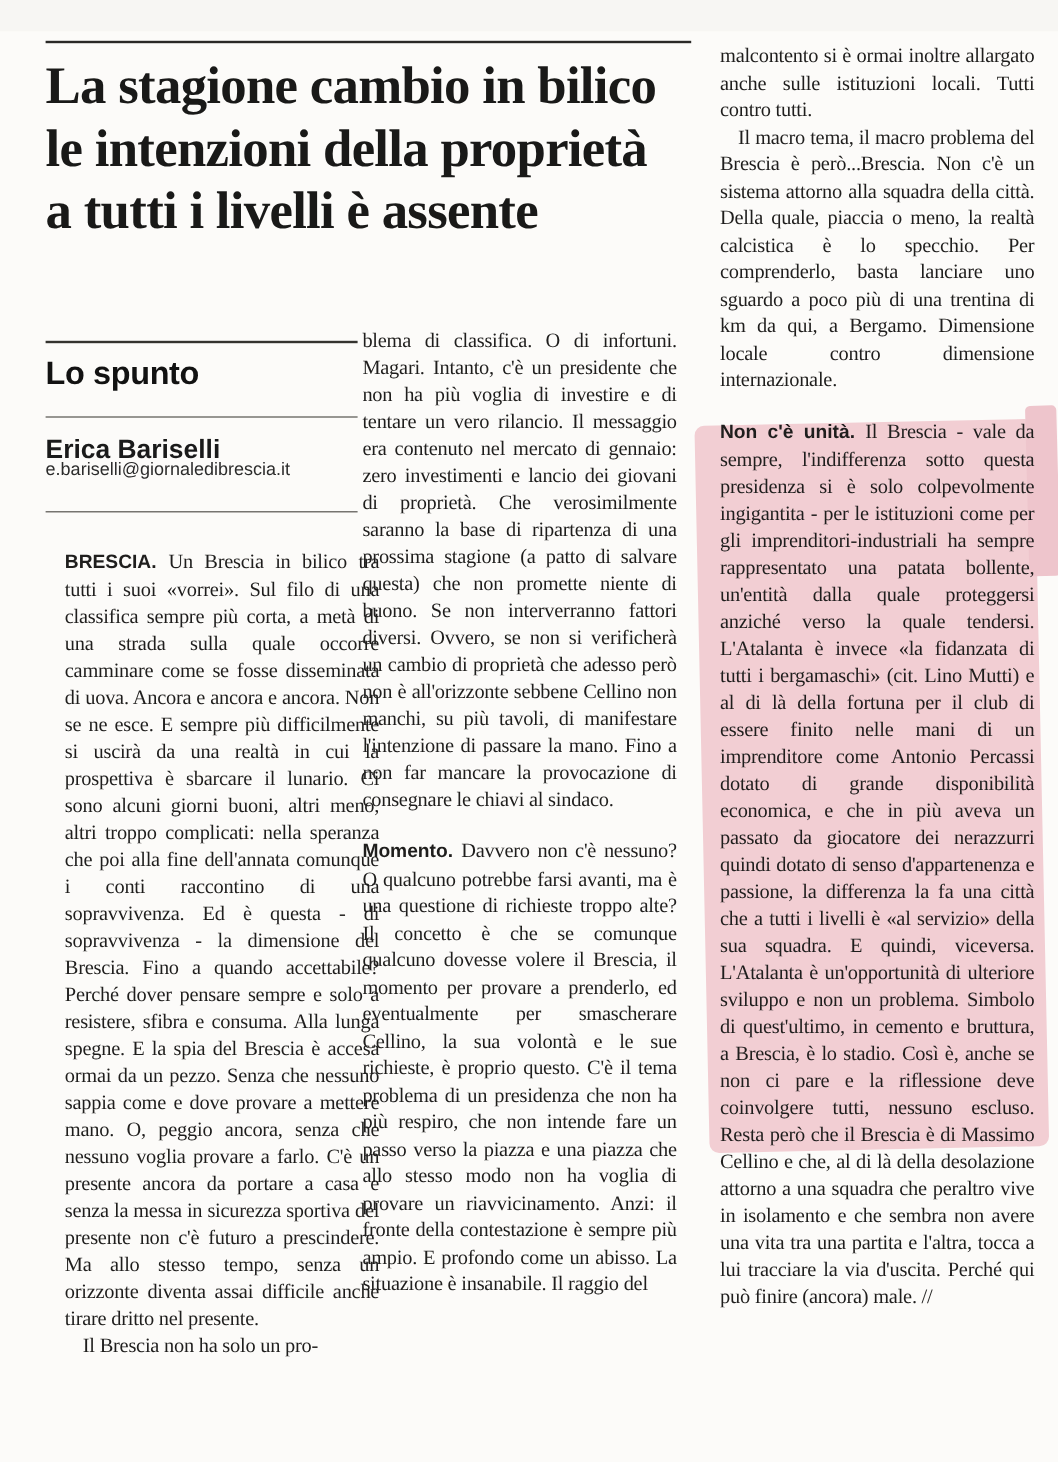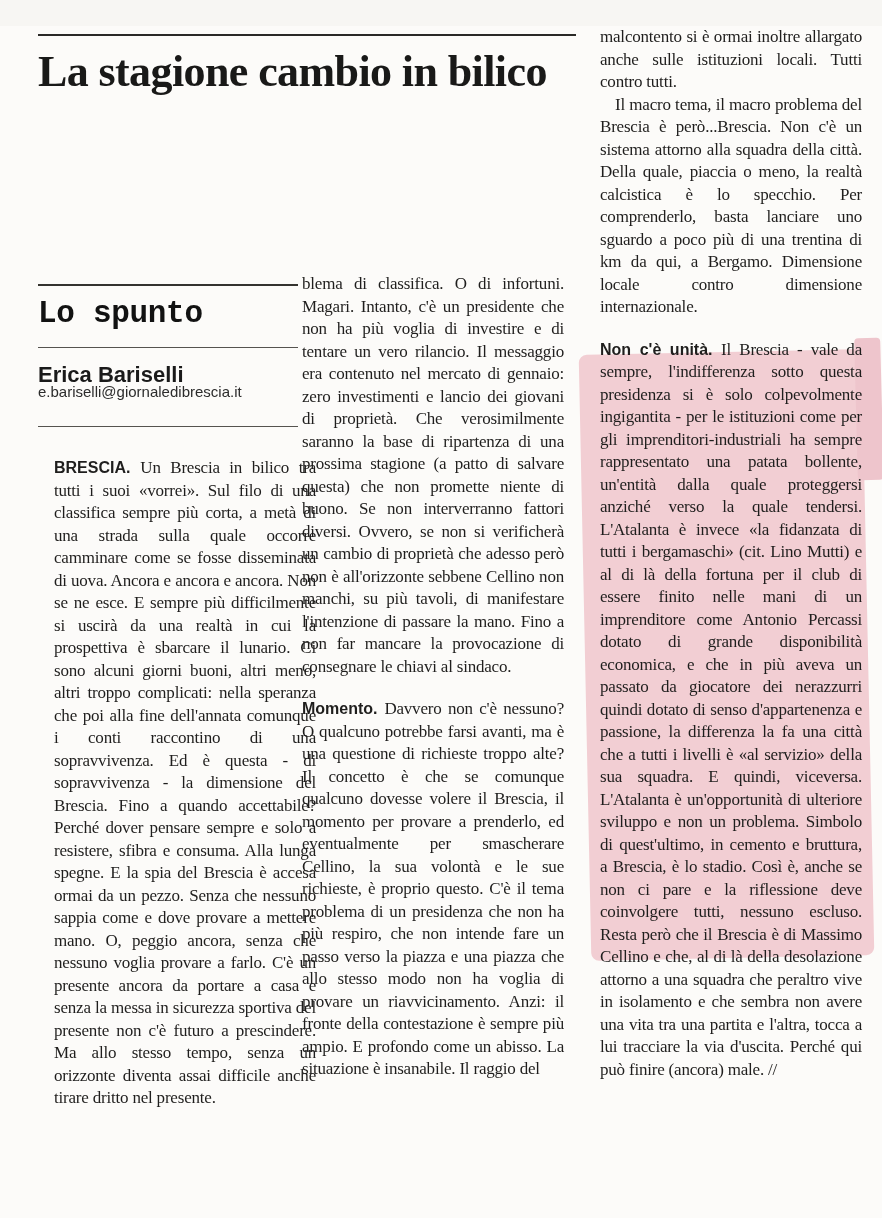--- a/index.html
+++ b/index.html
@@ -12,22 +12,22 @@
   .rule{position:absolute;background:#34332f;}
   #rule-top{left:38px;top:34px;width:538px;height:2px;background:#2a2927;}
   #headline{
     position:absolute;left:38px;top:46px;width:560px;
     font-size:44px;line-height:52px;font-weight:700;color:#191918;
     letter-spacing:-0.6px;
   }
   #kicker-rule-a{left:38px;top:284px;width:260px;height:2px;}
   #kicker{
     position:absolute;left:38px;top:296px;width:260px;
-    font-family:Liberation Mono, monospace;font-weight:700;
-    font-size:31px;color:#121212;letter-spacing:-0.3px;
+    font-family:Liberation Sans, sans-serif;font-weight:700;
+    font-size:27px;color:#121212;letter-spacing:-0.3px;
   }
   #kicker-rule-b{left:38px;top:347px;width:260px;height:1px;background:#55534f;}
   #author{
     position:absolute;left:38px;top:362px;width:260px;
     font-family:"Liberation Sans",sans-serif;font-weight:700;
     font-size:22px;color:#1a1a1a;
   }
   #email{
     position:absolute;left:38px;top:383px;width:260px;
     font-family:Liberation Sans, sans-serif;
@@ -35,21 +35,21 @@
   }
   #byline-rule{left:38px;top:426px;width:260px;height:1px;background:#55534f;}
   .col{
     position:absolute;width:262px;text-align:justify;
     font-size:17px;line-height:22.5px;color:#1f1e1d;
     letter-spacing:-0.2px;z-index:2;
     -webkit-hyphens:auto;hyphens:auto;
   }
   #col1{left:54px;top:457px;}
   #col2{left:302px;top:273px;}
-  #col3{left:600px;top:26px;}
+  #col3{left:600px;top:36px;}
   .col p{margin:0;}
   .col p.gap{margin-top:20px;}
   .col p.indent{text-indent:15px;font-family:Liberation Serif, serif;}
   .lead{
     font-family:"Liberation Sans",sans-serif;font-weight:700;
     font-size:16px;letter-spacing:0;
   }
   .hl{position:absolute;z-index:1;}
   #hl-main{
     left:585px;top:352px;width:283px;height:606px;
@@ -62,35 +62,38 @@
 </style>
 </head>
 <body>
 
 <div class="scan-top"></div>
 
 <div class="rule" id="rule-top"></div>
 
 <div id="headline">
   <div>La stagione cambio in bilico</div>
+  <div>le intenzioni della proprietà</div>
+  <div>a tutti i livelli è assente</div>
 </div>
 
 <div class="rule" id="kicker-rule-a"></div>
 <div id="kicker">Lo spunto</div>
 <div class="rule" id="kicker-rule-b"></div>
 
 <div id="author">Erica Bariselli</div>
 <div id="email">e.bariselli@giornaledibrescia.it</div>
 <div class="rule" id="byline-rule"></div>
 
 <div class="hl" id="hl-main" style="background: rgb(242, 206, 211);"></div>
 <div class="hl" id="hl-edge" style="background: rgb(238, 197, 204);"></div>
 
 <div class="col" id="col1">
     <p class=""><span class="lead">BRESCIA. </span>Un Brescia in bilico tra tutti i suoi «vorrei». Sul filo di una classifica sempre più corta, a metà di una strada sulla quale occorre camminare come se fosse disseminata di uova. Ancora e ancora e ancora. Non se ne esce. E sempre più difficilmente si uscirà da una realtà in cui la prospettiva è sbarcare il lunario. Ci sono alcuni giorni buoni, altri meno, altri troppo complicati: nella speranza che poi alla fine dell'annata comunque i conti raccontino di una sopravvivenza. Ed è questa - di sopravvivenza - la dimensione del Brescia. Fino a quando accettabile? Perché dover pensare sempre e solo a resistere, sfibra e consuma. Alla lunga spegne. E la spia del Brescia è accesa ormai da un pezzo. Senza che nessuno sappia come e dove provare a mettere mano. O, peggio ancora, senza che nessuno voglia provare a farlo. C'è un presente ancora da portare a casa e senza la messa in sicurezza sportiva del presente non c'è futuro a prescindere. Ma allo stesso tempo, senza un orizzonte diventa assai difficile anche tirare dritto nel presente.</p>
+    <p class="indent">Il Brescia non ha solo un pro-</p>
   </div>
 <div class="col" id="col2">
     <p class="">blema di classifica. O di infortuni. Magari. Intanto, c'è un presidente che non ha più voglia di investire e di tentare un vero rilancio. Il messaggio era contenuto nel mercato di gennaio: zero investimenti e lancio dei giovani di proprietà. Che verosimilmente saranno la base di ripartenza di una prossima stagione (a patto di salvare questa) che non promette niente di buono. Se non interverranno fattori diversi. Ovvero, se non si verificherà un cambio di proprietà che adesso però non è all'orizzonte sebbene Cellino non manchi, su più tavoli, di manifestare l'intenzione di passare la mano. Fino a non far mancare la provocazione di consegnare le chiavi al sindaco.</p>
     <p class="gap "><span class="lead">Momento. </span>Davvero non c'è nessuno? O qualcuno potrebbe farsi avanti, ma è una questione di richieste troppo alte? Il concetto è che se comunque qualcuno dovesse volere il Brescia, il momento per provare a prenderlo, ed eventualmente per smascherare Cellino, la sua volontà e le sue richieste, è proprio questo. C'è il tema problema di un presidenza che non ha più respiro, che non intende fare un passo verso la piazza e una piazza che allo stesso modo non ha voglia di provare un riavvicinamento. Anzi: il fronte della contestazione è sempre più ampio. E profondo come un abisso. La situazione è insanabile. Il raggio del</p>
   </div>
 <div class="col" id="col3">
     <p class="">malcontento si è ormai inoltre allargato anche sulle istituzioni locali. Tutti contro tutti.</p>
     <p class="indent">Il macro tema, il macro problema del Brescia è però...Brescia. Non c'è un sistema attorno alla squadra della città. Della quale, piaccia o meno, la realtà calcistica è lo specchio. Per comprenderlo, basta lanciare uno sguardo a poco più di una trentina di km da qui, a Bergamo. Dimensione locale contro dimensione internazionale.</p>
     <p class="gap "><span class="lead">Non c'è unità. </span>Il Brescia - vale da sempre, l'indifferenza sotto questa presidenza si è solo colpevolmente ingigantita - per le istituzioni come per gli imprenditori-industriali ha sempre rappresentato una patata bollente, un'entità dalla quale proteggersi anziché verso la quale tendersi. L'Atalanta è invece «la fidanzata di tutti i bergamaschi» (cit. Lino Mutti) e al di là della fortuna per il club di essere finito nelle mani di un imprenditore come Antonio Percassi dotato di grande disponibilità economica, e che in più aveva un passato da giocatore dei nerazzurri quindi dotato di senso d'appartenenza e passione, la differenza la fa una città che a tutti i livelli è «al servizio» della sua squadra. E quindi, viceversa. L'Atalanta è un'opportunità di ulteriore sviluppo e non un problema. Simbolo di quest'ultimo, in cemento e bruttura, a Brescia, è lo stadio. Così è, anche se non ci pare e la riflessione deve coinvolgere tutti, nessuno escluso. Resta però che il Brescia è di Massimo Cellino e che, al di là della desolazione attorno a una squadra che peraltro vive in isolamento e che sembra non avere una vita tra una partita e l'altra, tocca a lui tracciare la via d'uscita. Perché qui può finire (ancora) male. //</p>
   </div>

